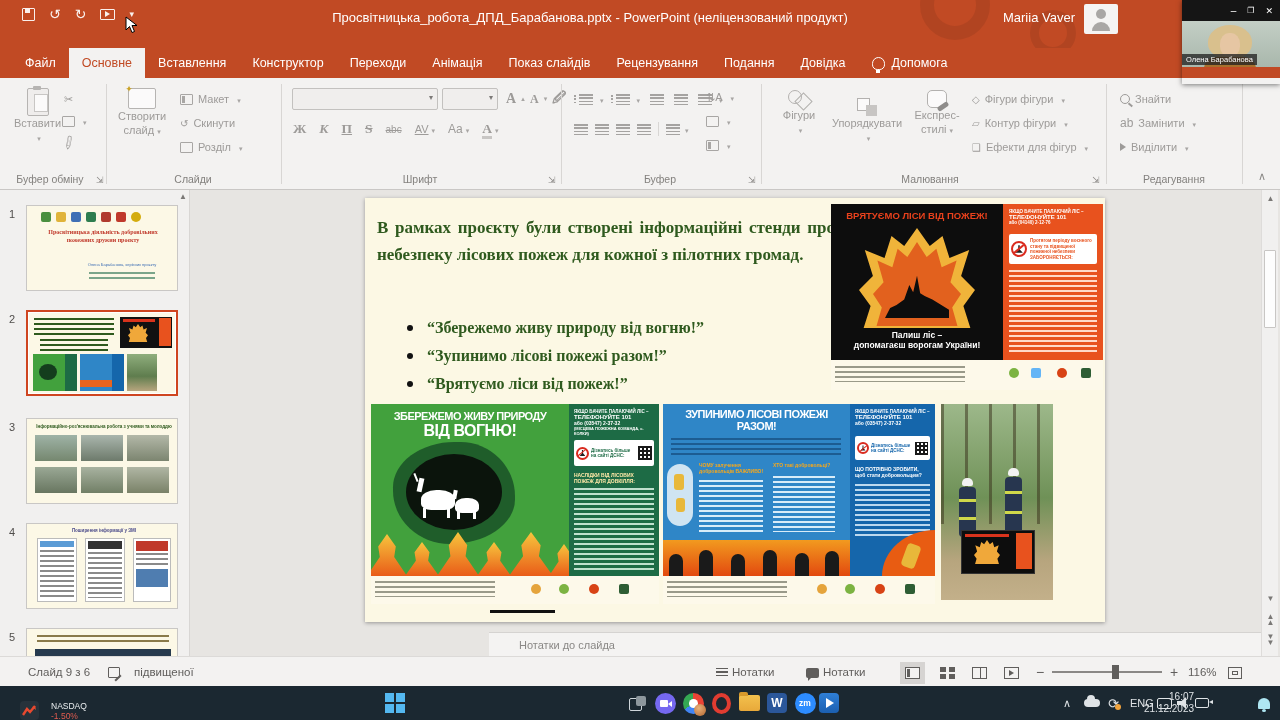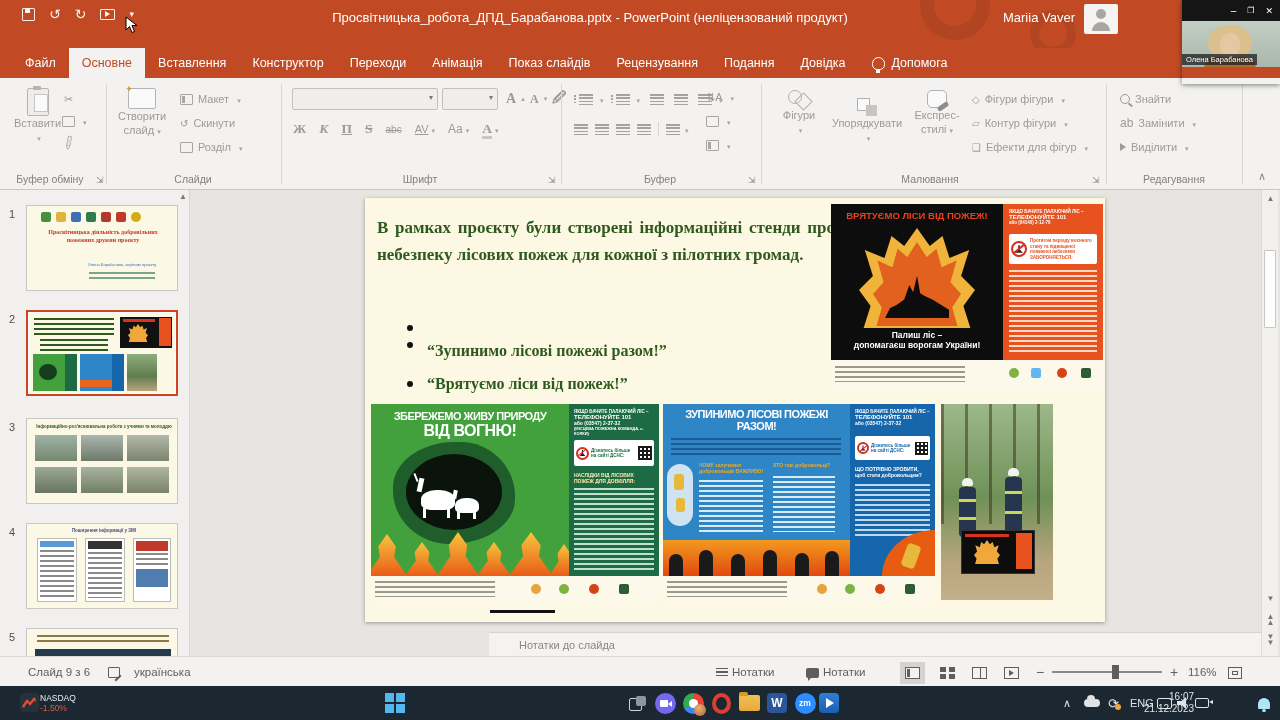--- a/index.html
+++ b/index.html
@@ -429,22 +429,23 @@
     <div class="abs" style="left:179px;top:2px;font-size:8px;color:#7a7876">▲</div>
   </div>
 
   <div id="canvas">
     <div id="slide">
 
       <div class="abs slide-serif" style="left:12px;top:16px;width:458px;font-size:17px;line-height:27px;text-align:justify">В рамках проєкту були створені інформаційні стенди про небезпеку лісових пожеж для кожної з пілотних громад.</div>
       <div class="abs" style="left:42px;top:116px">
         <div style="display:flex;align-items:center;height:28px">
             <span class="bullet-dot"></span>
-          </div>
-        <div style="display:flex;height:28px">
+            <span class="slide-serif" style="font-size:16px">“Збережемо живу природу від вогню!”</span>
+          </div>
+        <div style="display:flex;align-items:center;height:28px">
             <span class="bullet-dot"></span>
             <span class="slide-serif" style="font-size:16px">“Зупинимо лісові пожежі разом!”</span>
           </div>
         <div style="display:flex;align-items:center;height:28px">
             <span class="bullet-dot"></span>
             <span class="slide-serif" style="font-size:16px">“Врятуємо ліси від пожеж!”</span>
           </div>
       </div>
 
       <div class="abs" style="left:466px;top:6px;width:272px;height:186px;background:#fdf9ea">
@@ -617,37 +618,37 @@
     <div class="scr-btn" style="top:4px">▲</div>
     <div id="vthumb"></div>
     <div class="scr-btn" style="top:404px">▼</div>
     <div class="scr-btn" style="top:424px;line-height:6px">▲<br>▲</div>
     <div class="scr-btn" style="top:444px;line-height:6px">▼<br>▼</div>
   </div>
 
   <div id="statusbar">
     <div class="sb" style="left:28px">Слайд 9 з 6</div>
     <div class="sb" style="left:108px"><span class="proof-ic"></span></div>
-    <div class="sb" style="left:134px">українська</div>
+    <div class="sb" style="left:134px">підвищеної</div>
     <div class="sb" style="left:716px"><span class="notes-ic"></span><span>Нотатки</span></div>
     <div class="sb" style="left:806px"><span class="comment-ic"></span><span>Нотатки</span></div>
     <div class="sb" style="left:905px"><span class="view-ic left-col active-bg"></span></div>
     <div class="sb" style="left:940px"><span class="view-ic grid4"></span></div>
     <div class="sb" style="left:972px"><span class="view-ic book"></span></div>
     <div class="sb" style="left:1004px"><span class="view-ic show"></span></div>
     <div class="sb" style="left:1036px;font-size:14px">−</div>
     <div class="ztrack" style="left:1052px;width:110px"></div>
     <div class="zthumb" style="left:1112px"></div>
     <div class="sb" style="left:1170px;font-size:14px">+</div>
     <div class="sb" style="left:1188px">116%</div>
     <div class="sb" style="left:1228px"><span class="fit-ic"></span></div>
   </div>
 
   <div id="taskbar">
-    <div class="abs" style="left:20px;top:7px;display:flex;gap:1px">
+    <div class="abs" style="left:20px;top:15px;display:flex;gap:12px">
       <span class="nasdaq-ic">
         <svg width="15" height="13" viewBox="0 0 15 13">
             <path d="M1 11 L5 5 L8 8 L13 2" stroke="#e8492f" stroke-width="2.4" fill="none"></path>
             <path d="M13 2 L14 6 L10 3 Z" fill="#e8492f"></path>
           </svg>
       </span>
       <span>
         <div style="font-size:8.5px;color:#e9edef">NASDAQ</div>
         <div style="font-size:8.5px;color:#e05b4f">-1.50%</div>
       </span>

